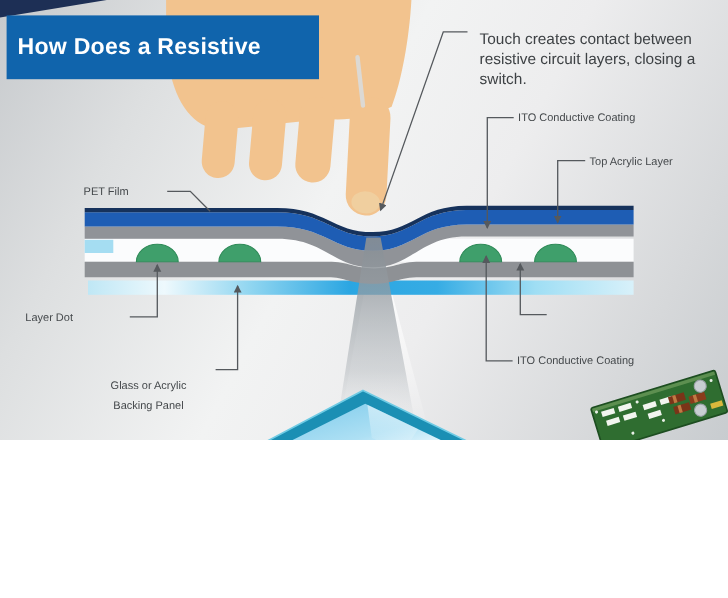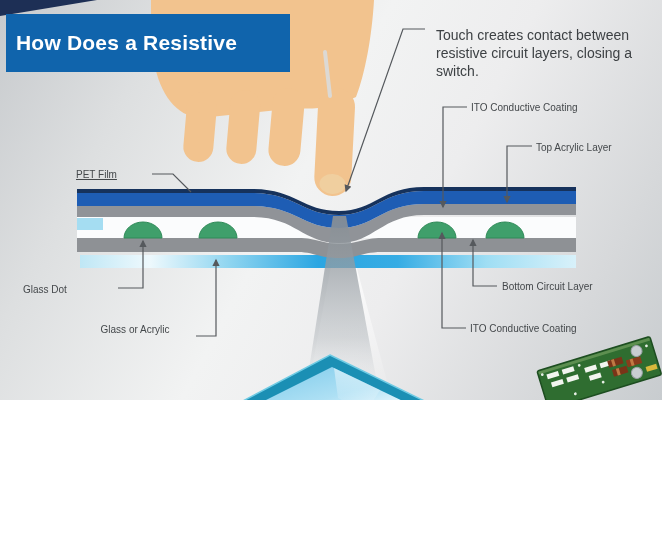--- a/index.html
+++ b/index.html
@@ -16,21 +16,21 @@
     padding-left:10px;box-sizing:border-box;
     font-size:21px;font-weight:700;line-height:26px;letter-spacing:.2px;
   }
   .corner-tri{
     position:absolute;left:0;top:0;width:0;height:0;
     border-left:97px solid #1d2f55;border-bottom:16px solid transparent;
   }
   .lbl{
     position:absolute;color:#44484b;font-size:10px;line-height:18px;white-space:nowrap;
   }
-  .lbl.center{text-align:center;white-space:normal;}
+  .lbl.center{text-align:center;white-space:normal;margin-top:22px;}
   .annot{position:absolute;left:436px;top:14px;width:205px;color:#3d4144;font-size:14px;line-height:18px;margin-top:12px;}
 </style>
 </head>
 <body>
 
 <div class="stage">
 
 <svg width="662" height="544" viewBox="0 0 662 544">
   <defs>
     <marker id="arw" markerWidth="7" markerHeight="7" refX="5" refY="3" orient="auto">
@@ -212,21 +212,21 @@
 <div class="corner-tri"></div>
 
 <div class="title-box">
   <div>How Does a Resistive</div>
 </div>
 
 <div class="annot">Touch creates contact between resistive circuit layers, closing a switch.</div>
 
 <div class="lbl" style="left:471px;top:99px;">ITO Conductive Coating</div>
 <div class="lbl" style="left:536px;top:139px;">Top Acrylic Layer</div>
-<div class="lbl" style="left:76px;top:166px;text-decoration:underline;">PET Film</div>
-<div class="lbl" style="left:23px;top:281px;">Glass Dot</div>
+<div class="lbl" style="left:76px;top:166px;">PET Film</div>
+<div class="lbl" style="left:23px;top:281px;">Layer Dot</div>
 <div class="lbl center" style="left:74px;top:321px;width:122px;">
   <div>Glass or Acrylic</div>
+  <div>Backing Panel</div>
 </div>
-<div class="lbl" style="left:502px;top:278px;">Bottom Circuit Layer</div>
 <div class="lbl" style="left:470px;top:320px;">ITO Conductive Coating</div>
 
 </div>
 
 </body></html>

